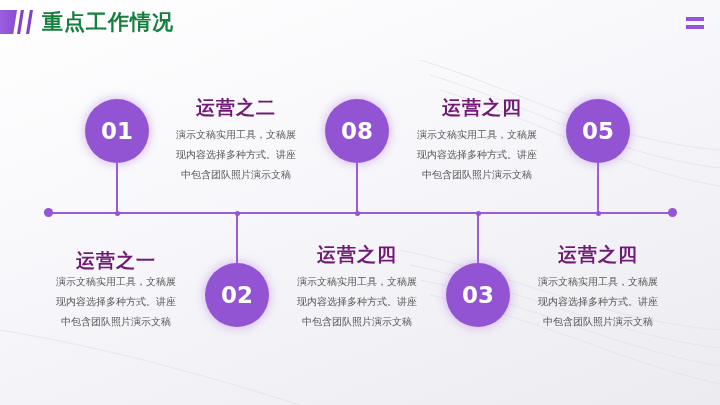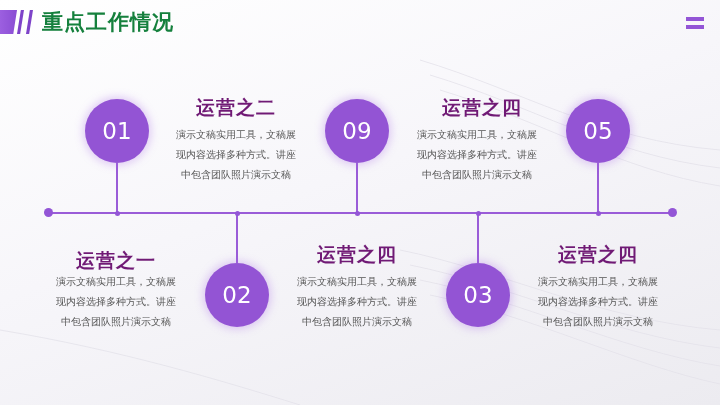--- a/index.html
+++ b/index.html
@@ -13,21 +13,21 @@
     clip-path: polygon(55% 0,100% 0,45% 100%,0 100%); }
   .page-title { position:absolute; left:42px; top:9px; font-size:21px; font-weight:bold;
     color:#15803d; letter-spacing:1px; line-height:26px; }
   .menu-icon { position:absolute; left:686px; top:17px; width:18px; height:13px; }
   .menu-icon span { display:block; height:4px; background:#9355d6; margin-bottom:4px; }
   .timeline { position:absolute; left:48px; top:212px; width:624px; height:2px; background:#9a5cd8; }
   .end-dot { position:absolute; width:9px; height:9px; border-radius:50%; background:#9355d6; top:208px; }
   .conn { position:absolute; width:2px; background:#9a5cd8; }
   .small-dot { position:absolute; width:5px; height:5px; border-radius:50%; background:#9355d6; top:210.5px; }
   .circle { position:absolute; width:64px; height:64px; border-radius:50%;
-    background:#9354d4; color:#fff; font-weight:normal; font-size:23px;
+    background:#9354d4; color:#fff; font-weight:bold; font-size:23px;
     display:flex; align-items:center; justify-content:center;
     box-shadow: 0 0 8px 2px rgba(170,110,230,0.35); }
   .item-title { position:absolute; width:140px; text-align:center; font-size:19px; font-weight:bold;
     color:#701a75; letter-spacing:1px; line-height:24px; }
   .item-desc { position:absolute; width:140px; text-align:center; font-size:10px; color:#555;
     line-height:20px; }
 </style>
 </head>
 <body>
 
@@ -87,21 +87,21 @@
   <div class="circle" style="left:205px; top:263px;">02</div>
   <div class="item-title" style="left:166px; top:95px;">运营之二</div>
   <div class="item-desc" style="left:166px; top:125px;">
     <div>演示文稿实用工具，文稿展</div>
     <div>现内容选择多种方式。讲座</div>
     <div>中包含团队照片演示文稿</div>
   </div>
 </div>
 
 <div>
-  <div class="circle" style="left:325px; top:99px;">09</div>
+  <div class="circle" style="left:325px; top:99px;">08</div>
   <div class="item-title" style="left:287px; top:242px;">运营之四</div>
   <div class="item-desc" style="left:287px; top:272px;">
     <div>演示文稿实用工具，文稿展</div>
     <div>现内容选择多种方式。讲座</div>
     <div>中包含团队照片演示文稿</div>
   </div>
 </div>
 
 <div>
   <div class="circle" style="left:446px; top:263px;">03</div>

